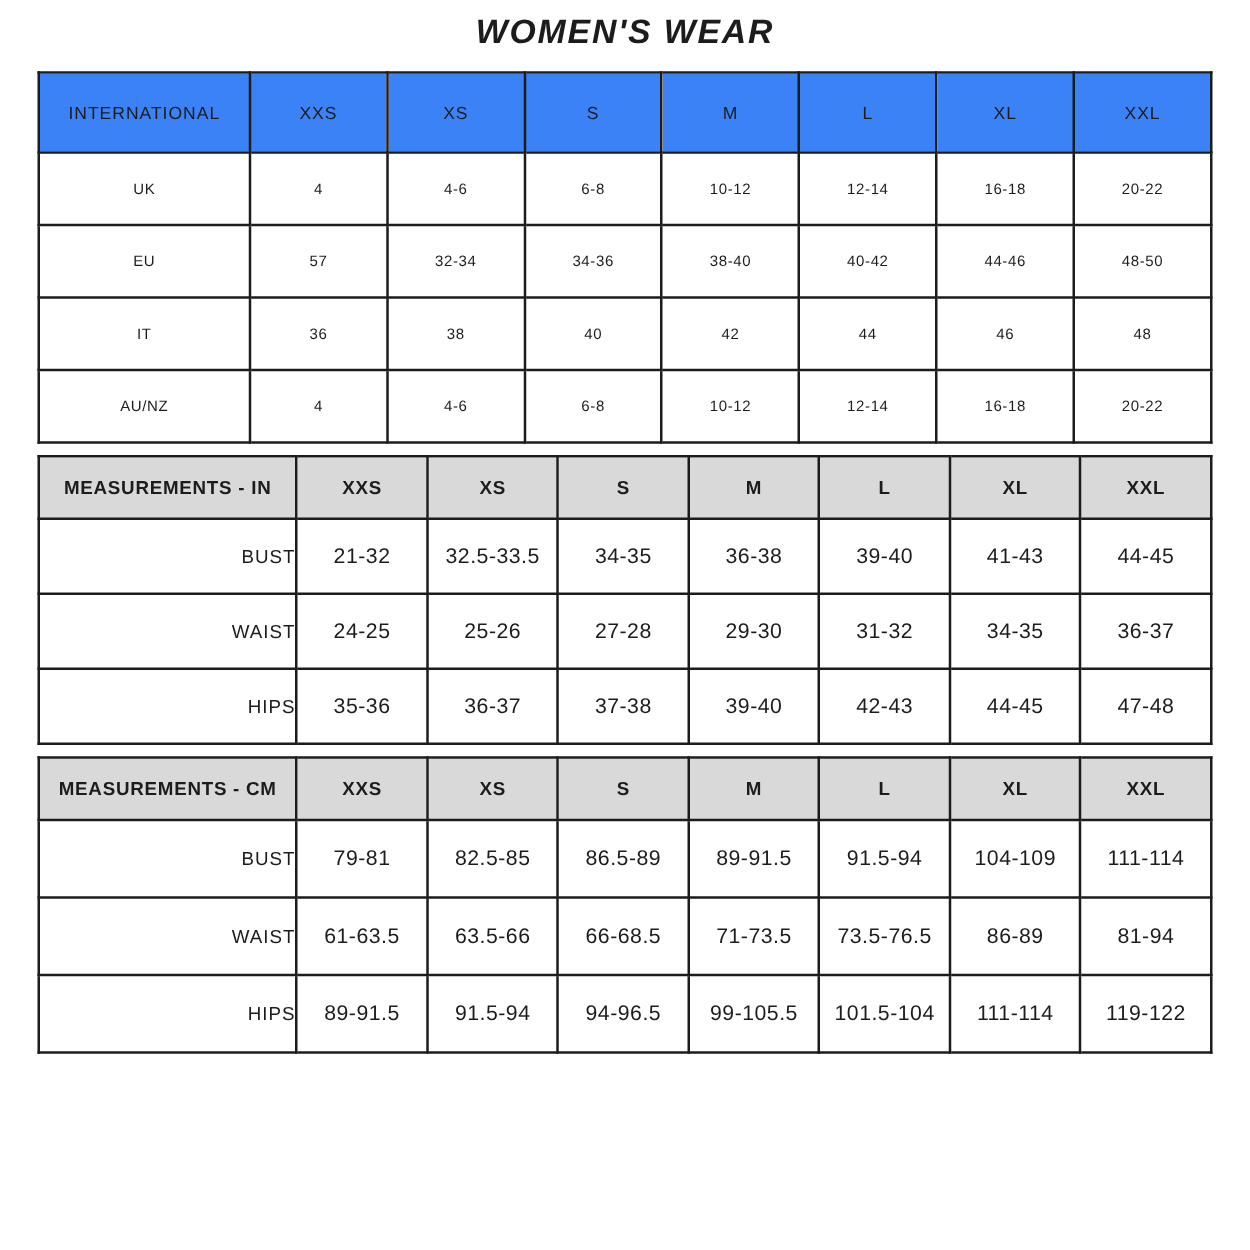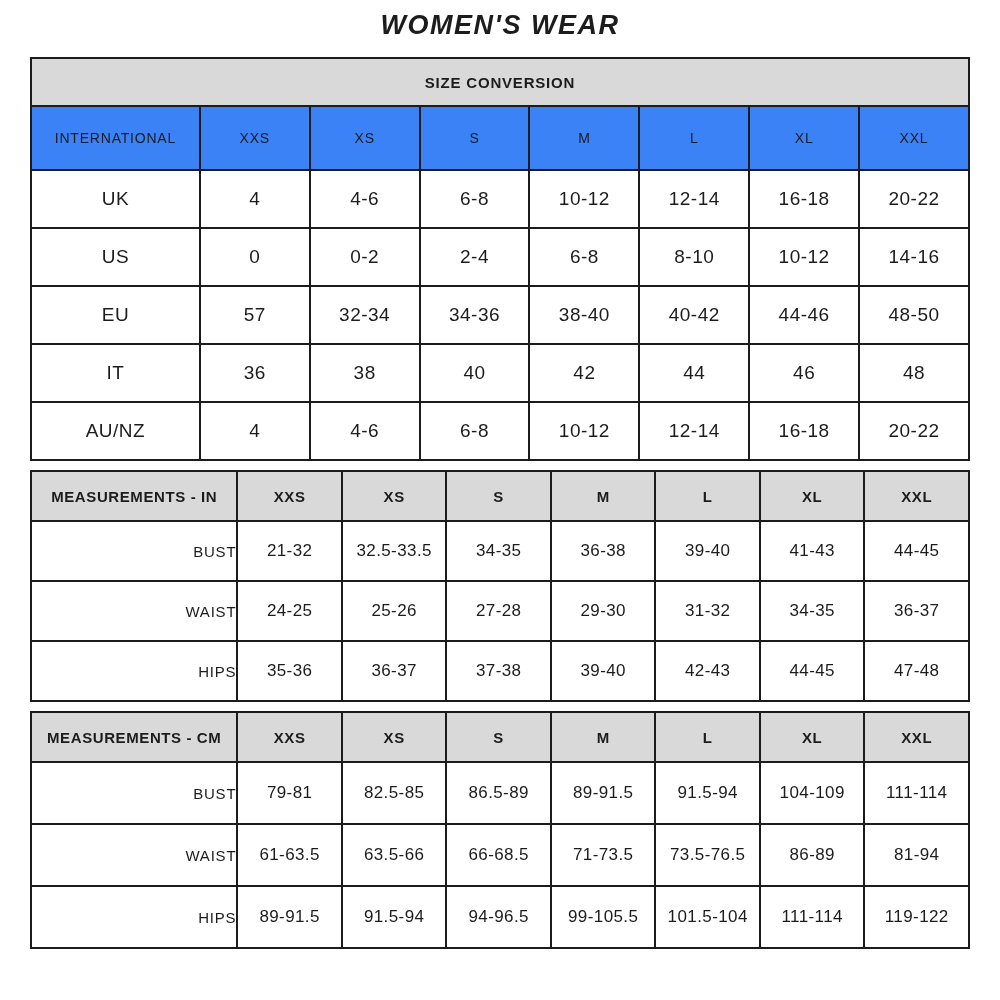--- a/index.html
+++ b/index.html
@@ -48,21 +48,21 @@
   }
   .t1 .cols-row th {
     height: 62px;
     font-size: 14px;
     font-weight: normal;
     letter-spacing: 0.8px;
     background: #3b82f6;
   }
   .t1 tbody td {
     height: 56px;
-    font-size: 19px;
+    font-size: 12px;
     letter-spacing: 0.5px;
     text-align: center;
   }
 
   
   .tm .header-row th {
     height: 48px;
     font-size: 15px;
     font-weight: bold;
     letter-spacing: 0.6px;
@@ -92,23 +92,20 @@
       <col style="width:18%">
       <col style="width:11.714%">
         <col style="width:11.714%">
         <col style="width:11.714%">
       <col style="width:11.714%">
         <col style="width:11.714%">
         <col style="width:11.714%">
       <col style="width:11.714%">
     </colgroup>
     <thead>
-      <tr>
-        <th colspan="8" class="gray caption-cell">SIZE CONVERSION</th>
-      </tr>
       <tr class="cols-row">
           <th>INTERNATIONAL</th>
           <th>XXS</th>
           <th>XS</th>
           <th>S</th>
           <th>M</th>
           <th>L</th>
           <th>XL</th>
           <th>XXL</th>
         </tr>
@@ -116,30 +113,20 @@
     <tbody>
         <tr>
           <td class="row-label">UK</td>
           <td>4</td>
           <td>4-6</td>
           <td>6-8</td>
           <td>10-12</td>
           <td>12-14</td>
           <td>16-18</td>
           <td>20-22</td>
-        </tr>
-        <tr>
-          <td class="row-label">US</td>
-          <td>0</td>
-          <td>0-2</td>
-          <td>2-4</td>
-          <td>6-8</td>
-          <td>8-10</td>
-          <td>10-12</td>
-          <td>14-16</td>
         </tr>
         <tr>
           <td class="row-label">EU</td>
           <td>57</td>
           <td>32-34</td>
           <td>34-36</td>
           <td>38-40</td>
           <td>40-42</td>
           <td>44-46</td>
           <td>48-50</td>

